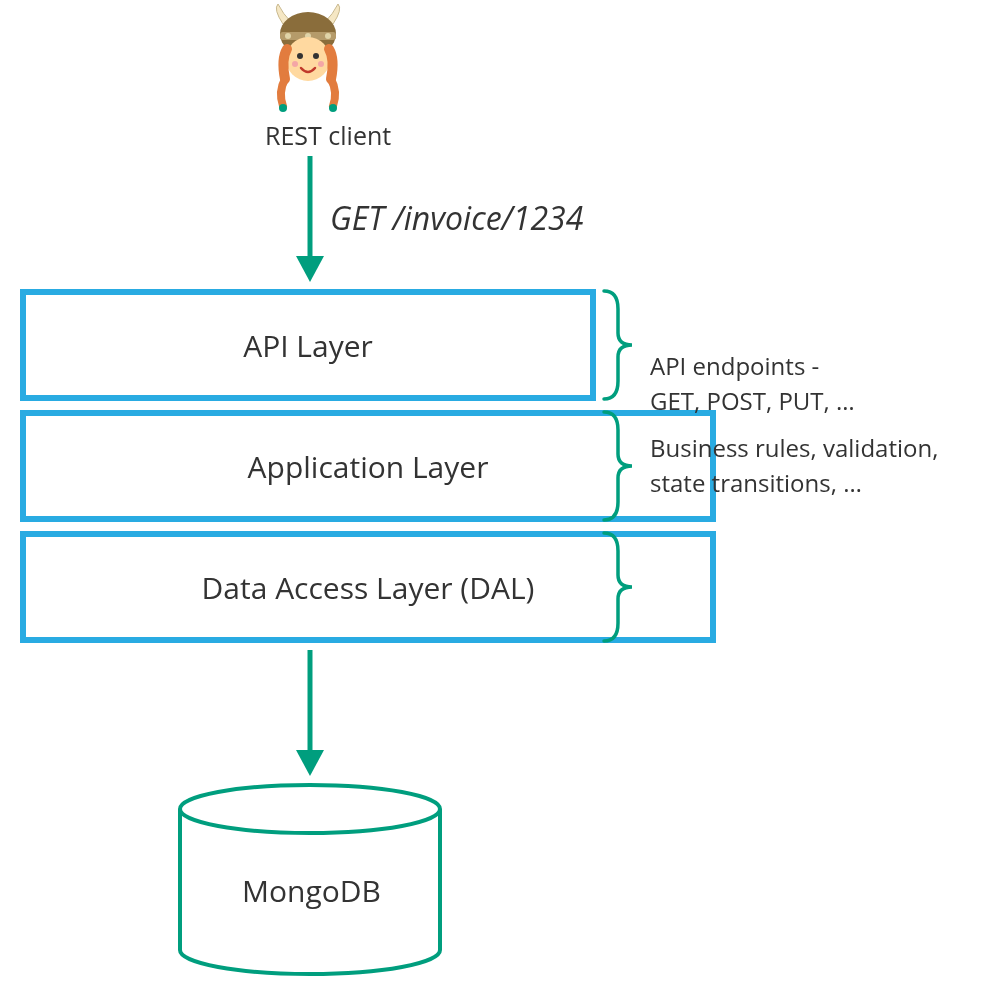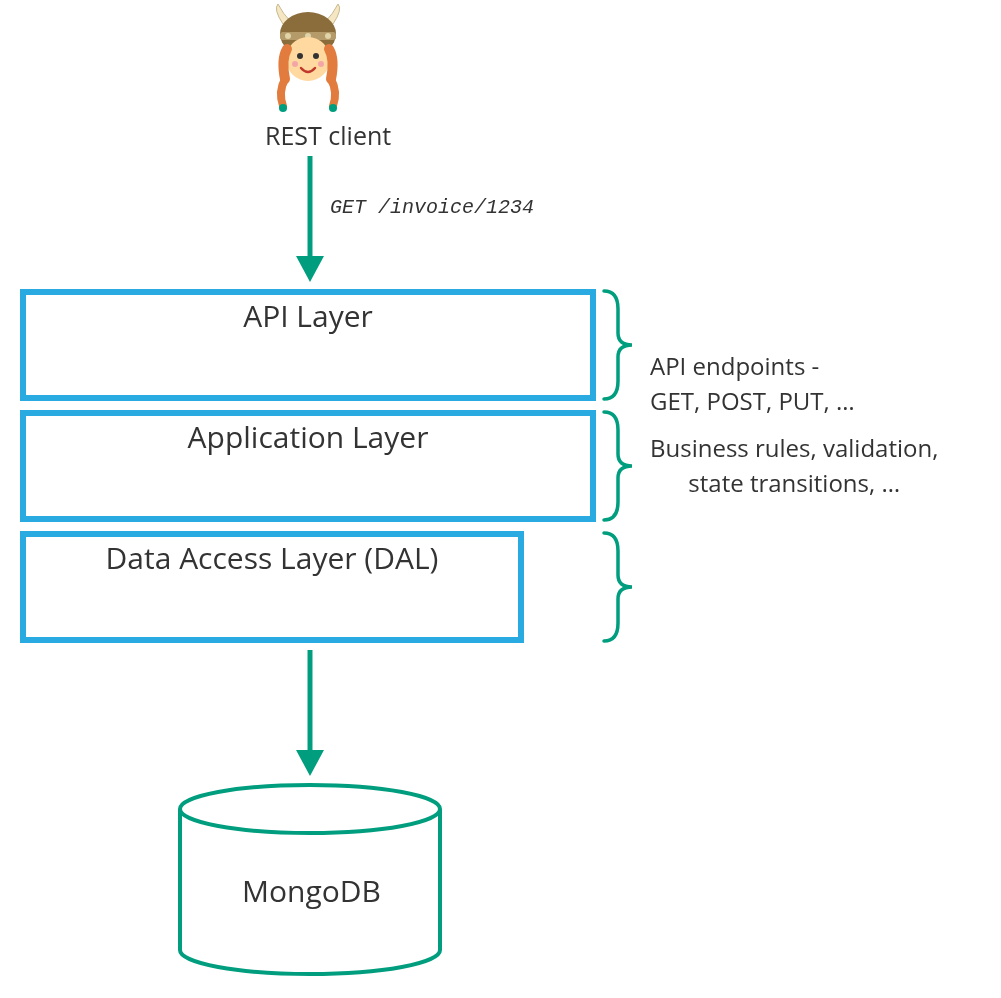--- a/index.html
+++ b/index.html
@@ -15,41 +15,41 @@
   .stage {
     position: relative;
     width: 1001px;
     height: 998px;
   }
   .layer-box {
     position: absolute;
     border: 6px solid #29abe2;
     background: #ffffff;
     display: flex;
+    align-items: center;
     justify-content: center;
     font-size: 30px;
     box-sizing: border-box;
   }
   .annotation {
     position: absolute;
     font-size: 24px;
     line-height: 1.45;
     color: #333333;
   }
   .client-label {
     position: absolute;
     font-size: 25px;
     color: #333333;
   }
   .request-label {
     position: absolute;
-    font-size: 20px;
+    font-size: 32px;
     font-style: italic;
     color: #333333;
-    font-family: Liberation Mono, monospace;
   }
   .db-label {
     position: absolute;
     font-size: 30px;
     color: #333333;
   }
 </style>
 </head>
 <body>
 
@@ -90,40 +90,40 @@
   <div class="request-label" style="left:330px; top:196px;">GET /invoice/1234</div>
 
   <svg style="position:absolute; left:290px; top:156px;" width="40" height="126">
     <line x1="20" y1="0" x2="20" y2="105" stroke="#009e7e" stroke-width="5"></line>
     <polygon points="20,126 6,100 34,100" fill="#009e7e"></polygon>
   </svg>
 
   <div class="layer-box" style="left:20px; top:289px; width:576px; height:112px;">
     <span>API Layer</span>
   </div>
-  <div class="layer-box" style="left:20px; top:410px; width:576px; height:112px;">
+  <div class="layer-box" style="left:20px; top:410px; width:696px; height:112px;">
     <span>Application Layer</span>
   </div>
-  <div class="layer-box" style="left:20px; top:531px; width:504px; height:112px;">
+  <div class="layer-box" style="left:20px; top:531px; width:696px; height:112px;">
     <span>Data Access Layer (DAL)</span>
   </div>
 
   <svg style="position:absolute; left:600px; top:289px;" width="34" height="112" viewBox="0 0 34 112">
     <path d="M4 2 Q18 2 18 20 L18 44 Q18 56 32 56 Q18 56 18 68 L18 92 Q18 110 4 110" fill="none" stroke="#009e7e" stroke-width="3.5" stroke-linecap="round"></path>
   </svg>
   <svg style="position:absolute; left:600px; top:410px;" width="34" height="112" viewBox="0 0 34 112">
     <path d="M4 2 Q18 2 18 20 L18 44 Q18 56 32 56 Q18 56 18 68 L18 92 Q18 110 4 110" fill="none" stroke="#009e7e" stroke-width="3.5" stroke-linecap="round"></path>
   </svg>
   <svg style="position:absolute; left:600px; top:531px;" width="34" height="112" viewBox="0 0 34 112">
     <path d="M4 2 Q18 2 18 20 L18 44 Q18 56 32 56 Q18 56 18 68 L18 92 Q18 110 4 110" fill="none" stroke="#009e7e" stroke-width="3.5" stroke-linecap="round"></path>
   </svg>
 
   <div class="annotation" style="left:650px; top:310px; white-space:pre-line;margin-top:39px;">API endpoints -
 GET, POST, PUT, …</div>
-  <div class="annotation" style="left:650px; top:431px; white-space:pre-line;text-align:center;">Business rules, validation,
+  <div class="annotation" style="left:650px; top:431px; white-space:pre-line;">Business rules, validation,
 state transitions, …</div>
 
   <svg style="position:absolute; left:290px; top:650px;" width="40" height="126">
     <line x1="20" y1="0" x2="20" y2="105" stroke="#009e7e" stroke-width="5"></line>
     <polygon points="20,126 6,100 34,100" fill="#009e7e"></polygon>
   </svg>
 
   <svg style="position:absolute; left:170px; top:782px;" width="280" height="195" viewBox="0 0 280 195">
     <ellipse cx="140" cy="27" rx="130" ry="24" fill="#ffffff" stroke="#009e7e" stroke-width="4"></ellipse>
     <path d="M10 27 L10 168" fill="none" stroke="#009e7e" stroke-width="4"></path>

